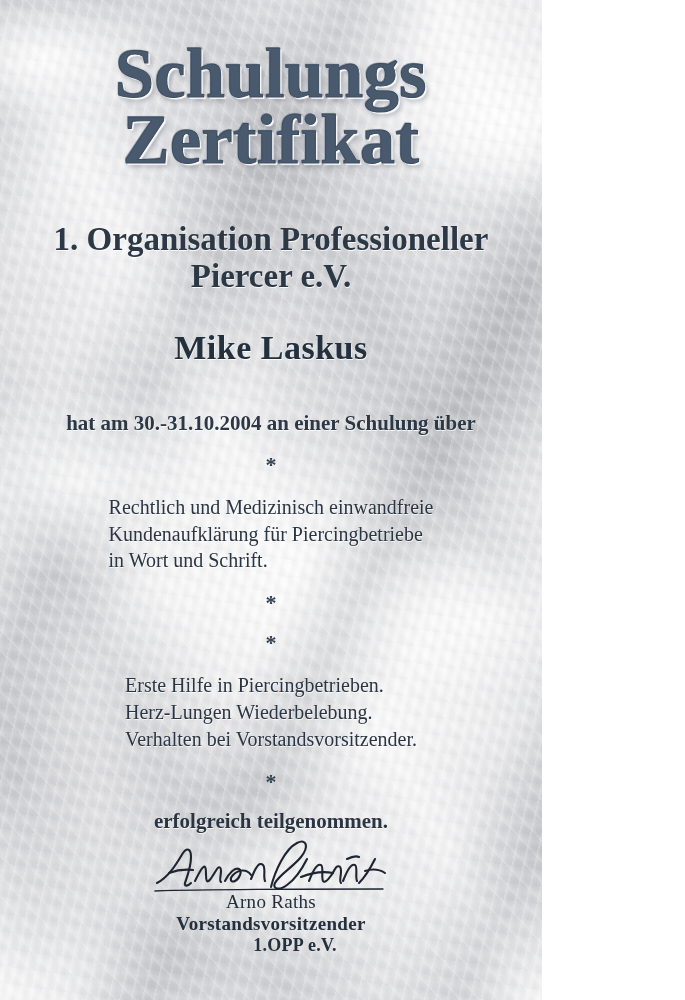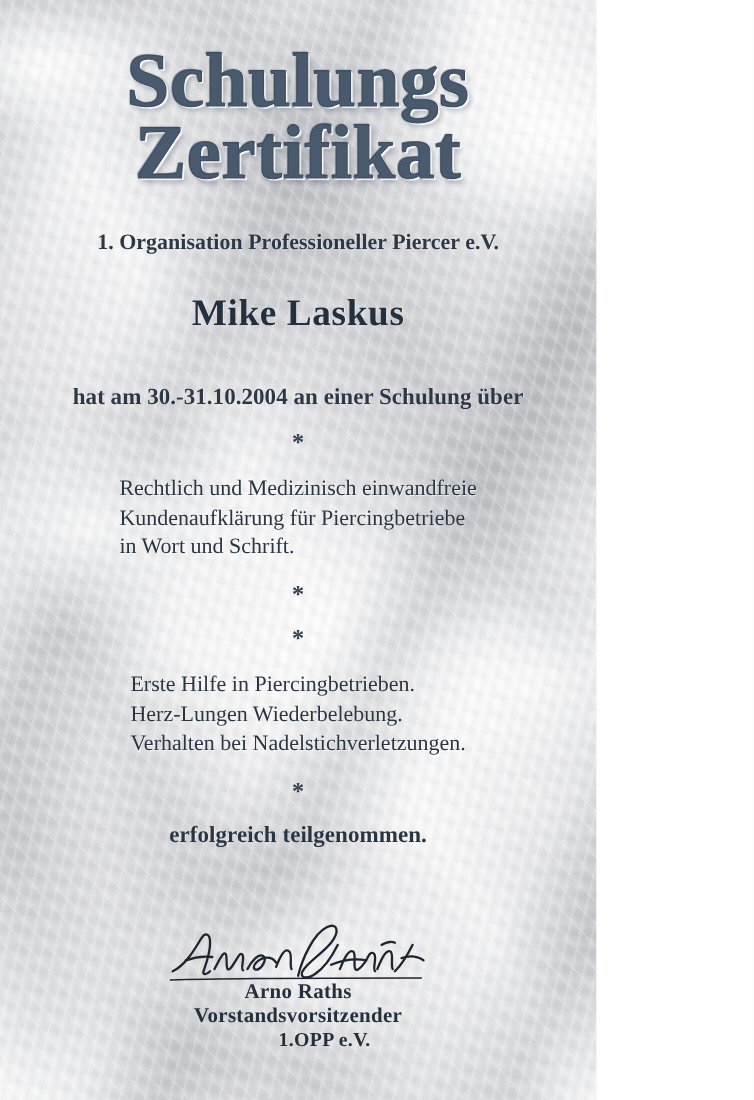--- a/index.html
+++ b/index.html
@@ -65,22 +65,22 @@
       2px 2px 1px rgba(255,255,255,0.9),
       -1px -1px 0 #8e9aa8,
       0 0 2px rgba(90,104,122,0.6),
       3px 4px 5px rgba(60,70,85,0.35);
     -webkit-text-stroke: 1px #3d4c5e;
   }
   .title-line.second {
     margin-top: 2px;
   }
   .org {
-    margin-top: 36px;
-    font-size: 20px;
+    margin-top: 48px;
+    font-size: 33px;
     font-weight: bold;
     color: #2d3846;
     text-align: center;
     text-shadow: 0.5px 0.5px 0 rgba(255,255,255,0.8);
   }
   .name {
     margin-top: 34px;
     font-size: 34px;
     font-weight: bold;
     color: #23303e;
@@ -123,21 +123,21 @@
     margin-bottom: 44px;
     text-align: center;
     width: 100%;
   }
   .signature-svg {
     display: block;
     margin: 0 auto -6px auto;
   }
   .sig-name {
     font-size: 19px;
-    font-weight: bold;
+    font-weight: normal;
     color: #24303d;
     letter-spacing: 0.3px;
   }
   .sig-role {
     font-size: 19px;
     font-weight: bold;
     color: #24303d;
     letter-spacing: 0.3px;
   }
   .sig-org {
@@ -176,21 +176,21 @@
     </div>
 
     <div class="sep">*</div>
 
 
     <div class="sep">*</div>
 
     <div class="para">
       <div>Erste Hilfe in Piercingbetrieben.</div>
       <div>Herz-Lungen Wiederbelebung.</div>
-      <div>Verhalten bei Nadelstichverletzungen.</div>
+      <div>Verhalten bei Vorstandsvorsitzender.</div>
     </div>
 
     <div class="sep">*</div>
 
     <div class="closing">erfolgreich teilgenommen.</div>
 
     <div class="signature-block">
       <svg class="signature-svg" width="240" height="60" viewBox="0 0 240 60">
         <g fill="none" stroke="#1d2530" stroke-width="2.1" stroke-linecap="round" stroke-linejoin="round">
           <path d="M6 46 C18 40, 26 26, 32 16 C36 10, 40 12, 40 20 C40 30, 36 40, 34 46 C33 49, 36 50, 40 46"></path>

